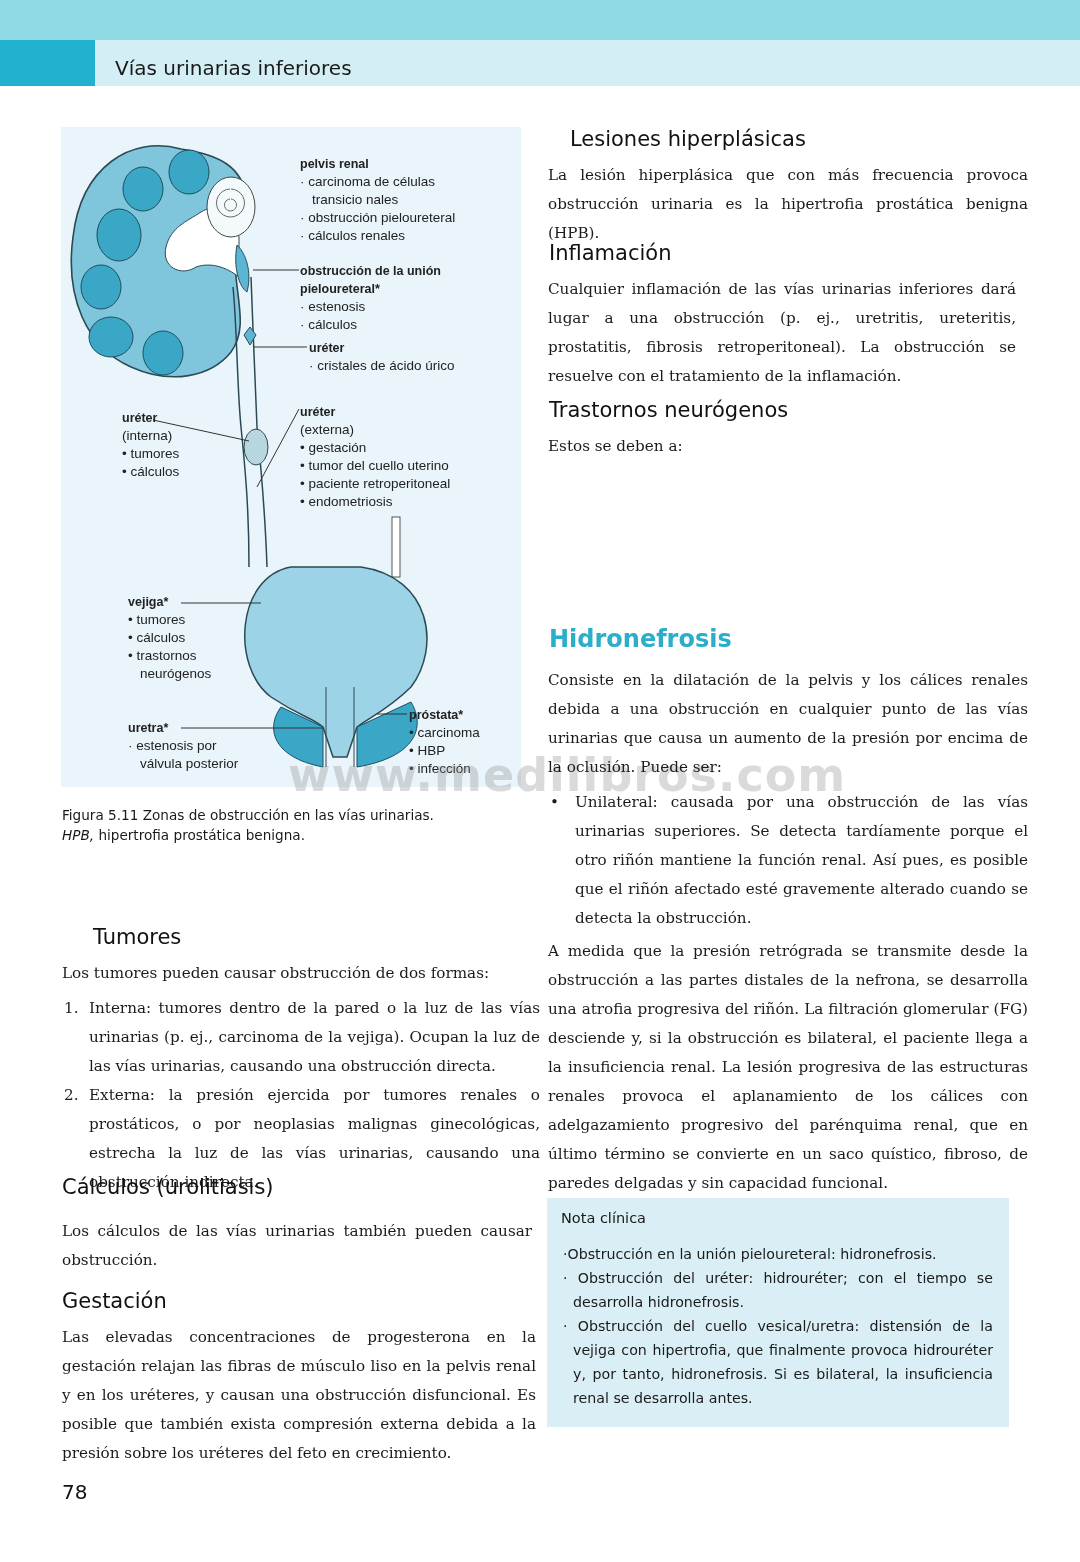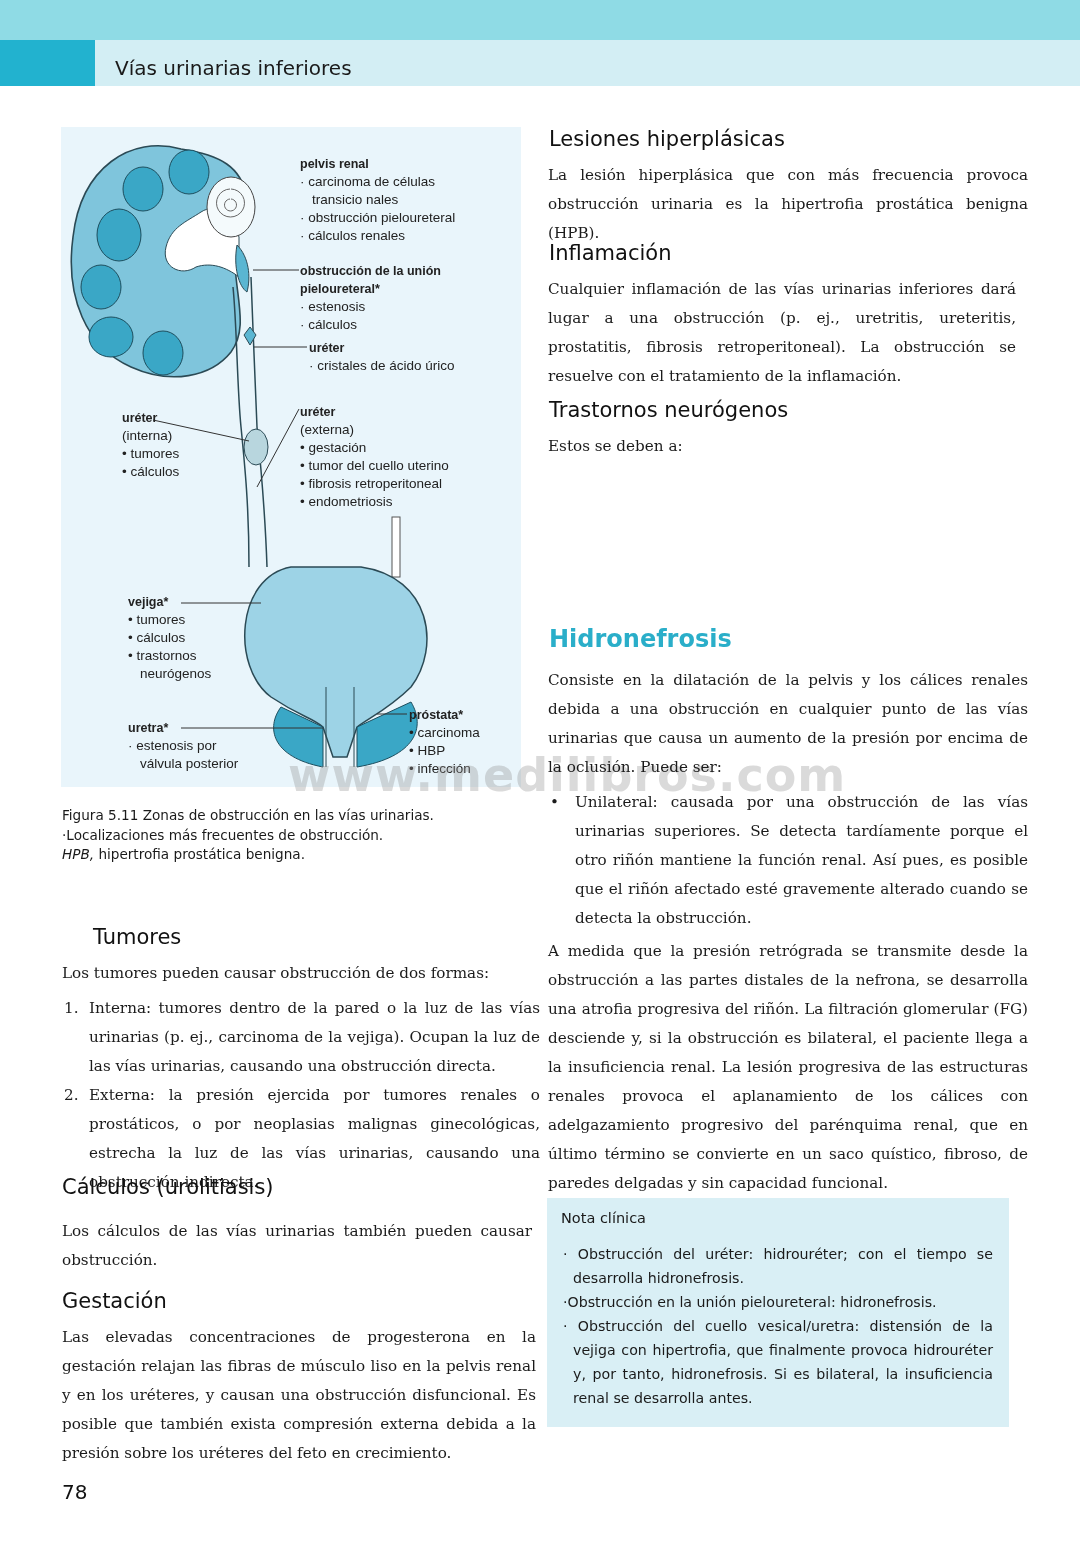--- a/index.html
+++ b/index.html
@@ -101,21 +101,21 @@
     <b>uréter</b><br>
     <span>(interna)</span><br>
     <span>• tumores</span><br>
     <span>• cálculos</span>
   </div>
   <div class="lbl" style="left:239px;top:276px;">
     <b>uréter</b><br>
     <span>(externa)</span><br>
     <span>• gestación</span><br>
     <span>• tumor del cuello uterino</span><br>
-    <span>• fibrosis retroperitoneal</span><br>
+    <span>• paciente retroperitoneal</span><br>
     <span>• endometriosis</span>
   </div>
   <div class="lbl" style="left:67px;top:466px;">
     <b>vejiga*</b><br>
     <span>• tumores</span><br>
     <span>• cálculos</span><br>
     <span>• trastornos</span><br>
     <span style="padding-left:12px">neurógenos</span>
   </div>
   <div class="lbl" style="left:67px;top:592px;">
@@ -128,21 +128,20 @@
     <span>• carcinoma</span><br>
     <span>• HBP</span><br>
     <span>• infección</span>
   </div>
 </div>
 
 <div class="watermark">www.medilibros.com</div>
 
 <div class="caption">
   <div>Figura 5.11 Zonas de obstrucción en las vías urinarias.</div>
-  <div>·Localizaciones más frecuentes de obstrucción.</div>
   <div><i>HPB,</i><span> hipertrofia prostática benigna.</span></div>
 </div>
 
 <h2 style="left:62px;top:925px;margin-left:31px;">Tumores</h2>
 <div class="p" style="left:62px;top:959px;width:478px;">
   <p>Los tumores pueden causar obstrucción de dos formas:</p>
   <ol class="num" style="margin-top:6px;">
     <li><span class="n">1.</span><span>Interna: tumores dentro de la pared o la luz de las vías urinarias (p. ej., carcinoma de la vejiga). Ocupan la luz de las vías urinarias, causando una obstrucción directa.</span></li>
     <li><span class="n">2.</span><span>Externa: la presión ejercida por tumores renales o prostáticos, o por neoplasias malignas ginecológicas, estrecha la luz de las vías urinarias, causando una obstrucción indirecta.</span></li>
   </ol>
@@ -151,21 +150,21 @@
 <h2 style="left:62px;top:1175px;">Cálculos (urolitiasis)</h2>
 <div class="p" style="left:62px;top:1209px;width:470px;margin-top:8px;">
   <p>Los cálculos de las vías urinarias también pueden causar obstrucción.</p>
 </div>
 
 <h2 style="left:62px;top:1289px;">Gestación</h2>
 <div class="p" style="left:62px;top:1323px;width:474px;">
   <p>Las elevadas concentraciones de progesterona en la gestación relajan las fibras de músculo liso en la pelvis renal y en los uréteres, y causan una obstrucción disfuncional. Es posible que también exista compresión externa debida a la presión sobre los uréteres del feto en crecimiento.</p>
 </div>
 
-<h2 style="left:549px;top:127px;">Lesiones hiperplásicas</h2>
+<h2 style="left:570px;top:127px;">Lesiones hiperplásicas</h2>
 <div class="p" style="left:548px;top:161px;width:480px;">
   <p>La lesión hiperplásica que con más frecuencia provoca obstrucción urinaria es la hipertrofia prostática benigna (HPB).</p>
 </div>
 
 <h2 style="left:549px;top:241px;">Inflamación</h2>
 <div class="p" style="left:548px;top:275px;width:468px;">
   <p>Cualquier inflamación de las vías urinarias inferiores dará lugar a una obstrucción (p. ej., uretritis, ureteritis, prostatitis, fibrosis retroperitoneal). La obstrucción se resuelve con el tratamiento de la inflamación.</p>
 </div>
 
 <h2 style="left:549px;top:398px;">Trastornos neurógenos</h2>
@@ -178,19 +177,19 @@
   <p>Consiste en la dilatación de la pelvis y los cálices renales debida a una obstrucción en cualquier punto de las vías urinarias que causa un aumento de la presión por encima de la oclusión. Puede ser:</p>
   <ul class="bul" style="margin-top:6px;">
     <li>Unilateral: causada por una obstrucción de las vías urinarias superiores. Se detecta tardíamente porque el otro riñón mantiene la función renal. Así pues, es posible que el riñón afectado esté gravemente alterado cuando se detecta la obstrucción.</li>
   </ul>
   <p style="margin-top:4px;">A medida que la presión retrógrada se transmite desde la obstrucción a las partes distales de la nefrona, se desarrolla una atrofia progresiva del riñón. La filtración glomerular (FG) desciende y, si la obstrucción es bilateral, el paciente llega a la insuficiencia renal. La lesión progresiva de las estructuras renales provoca el aplanamiento de los cálices con adelgazamiento progresivo del parénquima renal, que en último término se convierte en un saco quístico, fibroso, de paredes delgadas y sin capacidad funcional.</p>
 </div>
 
 <div class="nota">
   <div class="nota-title">Nota clínica</div>
   <div class="nota-body">
+    <div>·Obstrucción en la unión pieloureteral: hidronefrosis.</div>
     <div>· Obstrucción del uréter: hidrouréter; con el tiempo se desarrolla hidronefrosis.</div>
-    <div>·Obstrucción en la unión pieloureteral: hidronefrosis.</div>
     <div>· Obstrucción del cuello vesical/uretra: distensión de la vejiga con hipertrofia, que finalmente provoca hidrouréter y, por tanto, hidronefrosis. Si es bilateral, la insuficiencia renal se desarrolla antes.</div>
   </div>
 </div>
 
 <div class="pagenum">78</div>
 
 </body></html>

